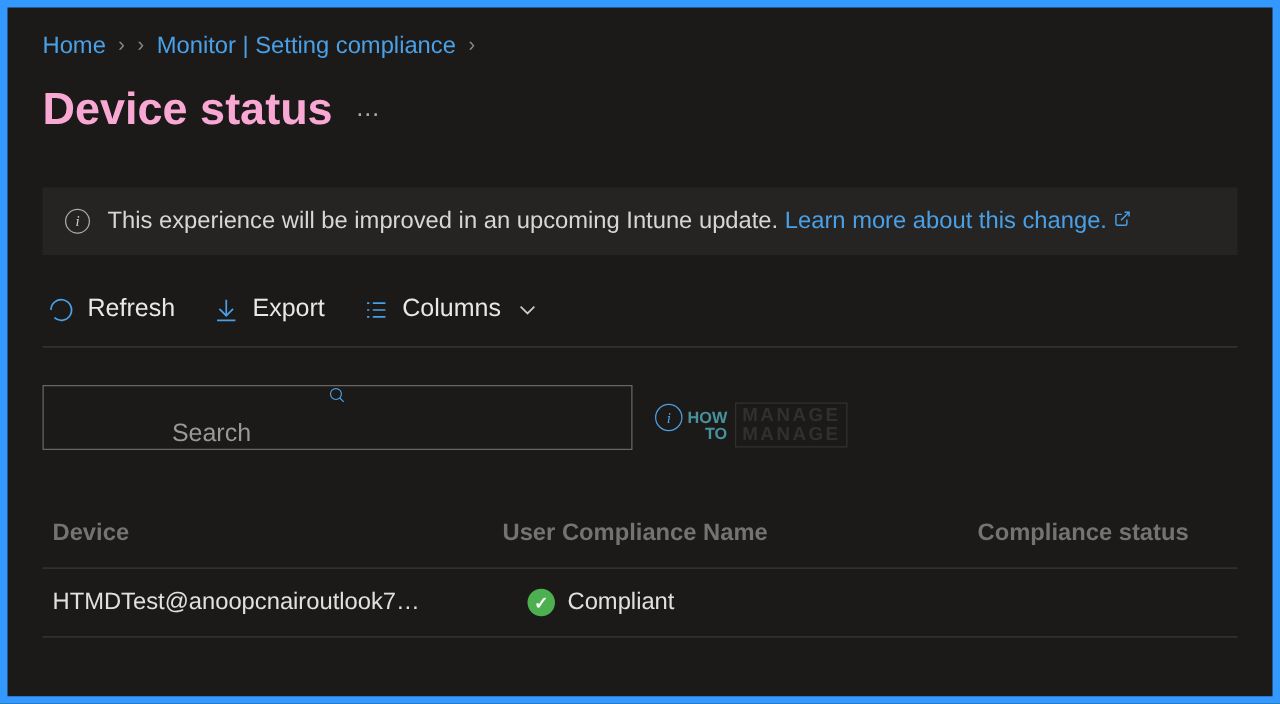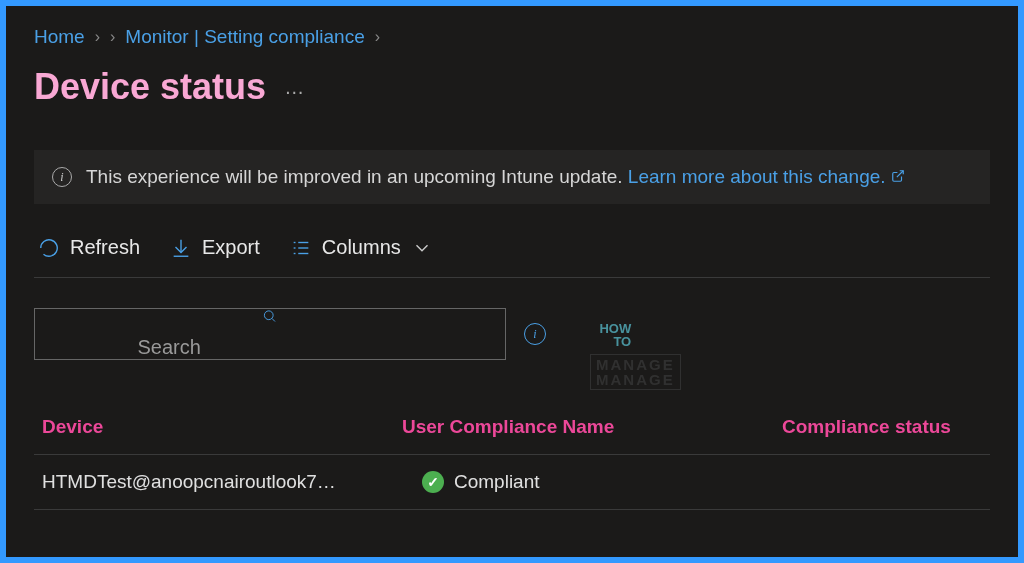--- a/index.html
+++ b/index.html
@@ -153,54 +153,52 @@
       cursor: pointer;
     }
     .watermark {
       position: absolute;
       left: 550px;
       top: 322px;
       display: flex;
       align-items: center;
       gap: 6px;
       opacity: 0.7;
-      flex-direction: column;
     }
     .wm-left {
       text-align: right;
       font-size: 13px;
       font-weight: 700;
       line-height: 1;
       color: #5cc5d6;
     }
     .wm-right {
       font-size: 15px;
       font-weight: 700;
       line-height: 1;
       color: #3a3a3a;
       border: 1px solid #3a3a3a;
       padding: 2px 5px;
       letter-spacing: 2px;
-      margin-left: 40px;
     }
     .table {
       width: 100%;
     }
     .table-header, .table-row {
       display: flex;
       padding: 16px 8px;
       border-bottom: 1px solid #3a3a3a;
     }
     .col-device { width: 360px; }
     .col-upn { width: 380px; }
     .col-status { flex: 1; }
     .table-header {
       font-weight: 600;
       font-size: 19px;
-      color: #ec4899;
+      color: #737373;
       justify-content: space-between;
     }
     .table-row {
       font-size: 19px;
       color: #e0e0e0;
     }
     .status-cell {
       display: flex;
       align-items: center;
       gap: 10px;

